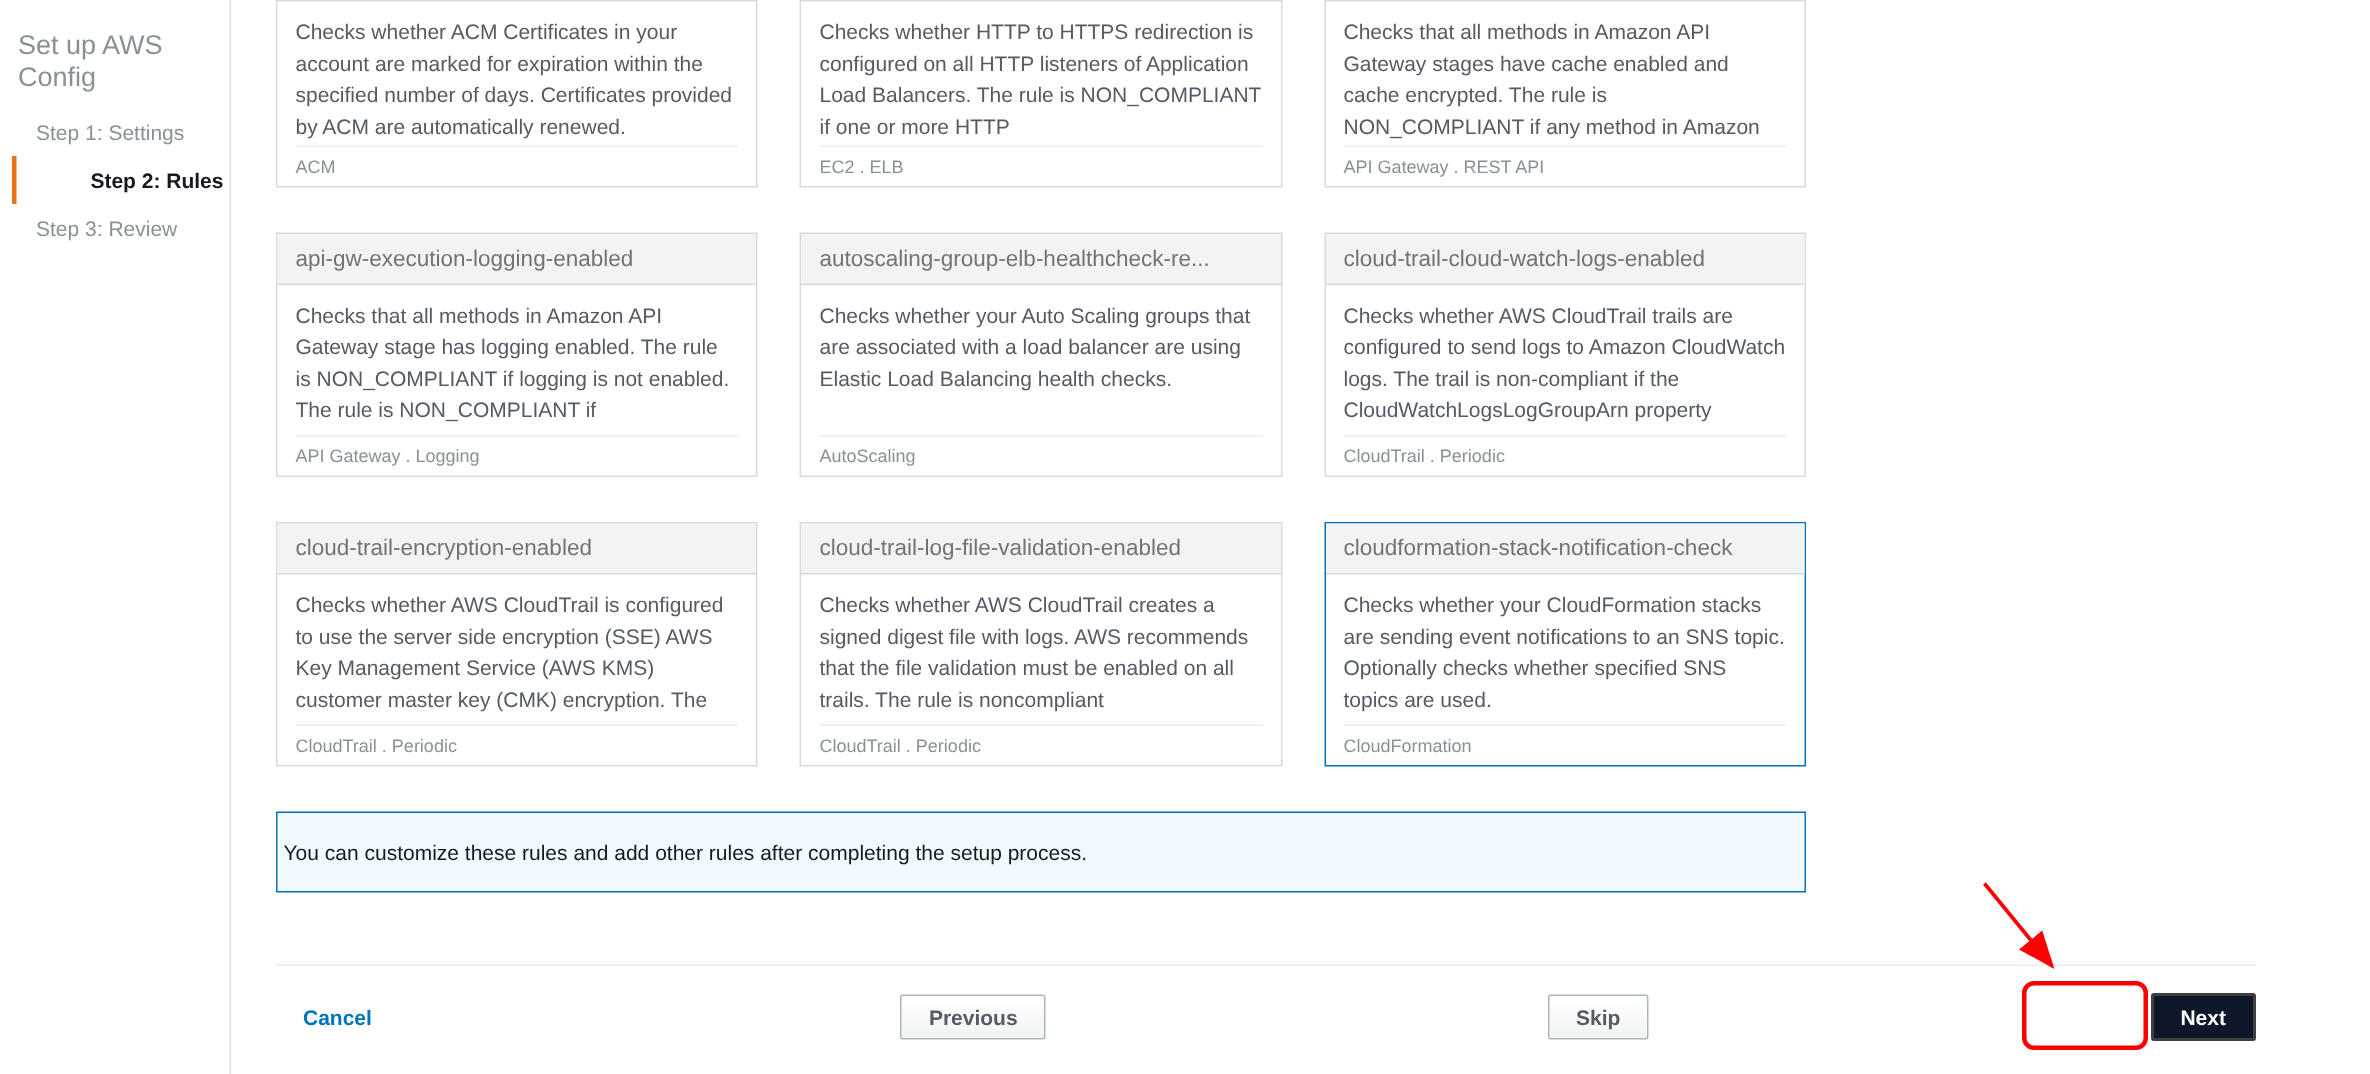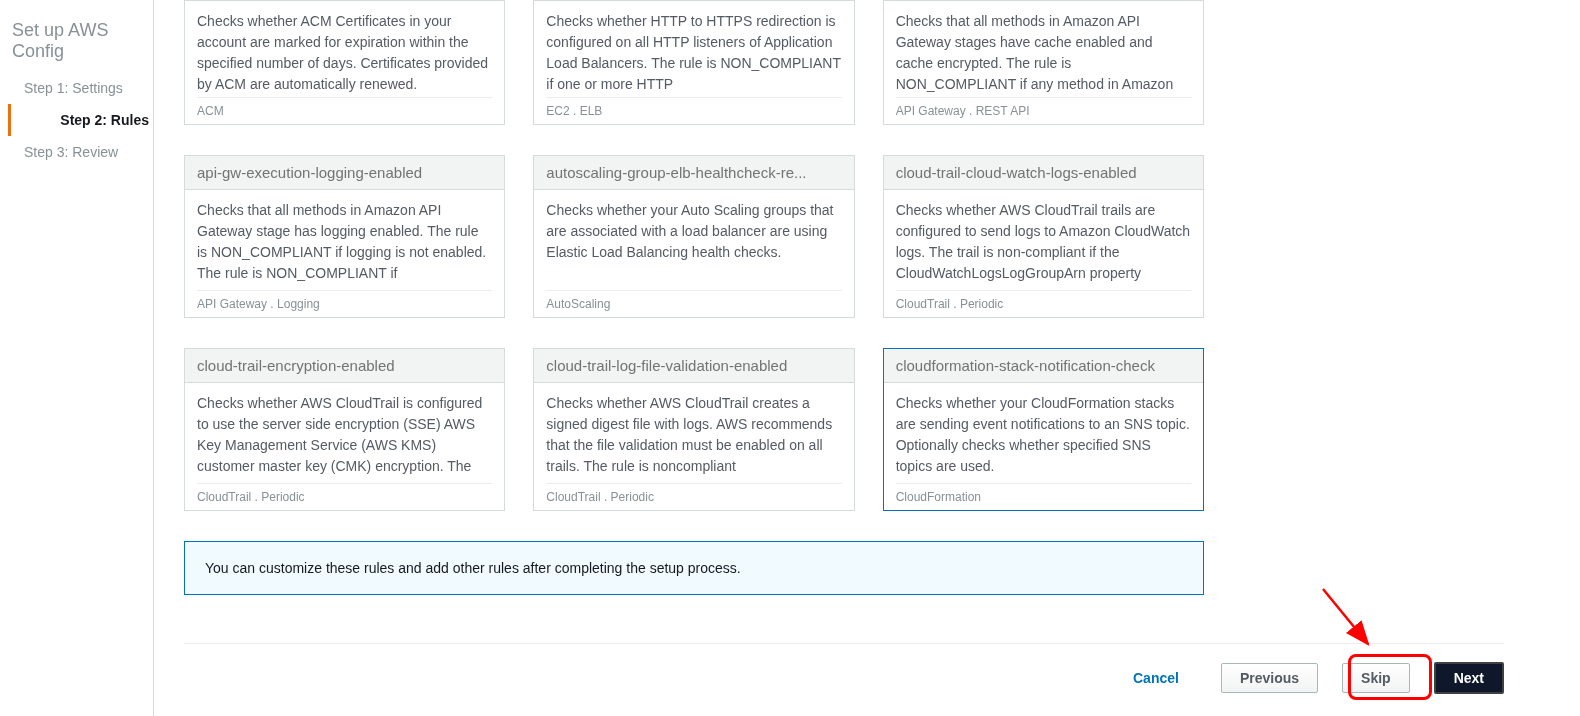--- a/index.html
+++ b/index.html
@@ -91,35 +91,35 @@
         margin: 0 12px;
         padding: 6px 0;
         font-size: 12px;
         color: #879196;
     }
     .info-banner {
       max-width: 1020px;
       margin-top: 30px;
       border: 1px solid #0073bb;
       background: #f1faff;
-      padding: 18px 20px;
+      padding: 18px 4px;
       color: #16191f;
       font-size: 14px;
       border-radius: 0px;
     }
     .footer-divider {
       max-width: 1320px;
       border-top: 1px solid #eaeded;
       margin-top: 48px;
     }
     .footer {
       display: flex;
-      justify-content: flex-end;
+      justify-content: space-between;
       align-items: center;
-      gap: 24px;
+      gap: 0;
       padding-top: 18px;
       max-width: 1320px;
     }
     .btn {
       padding: 6px 18px;
       font-size: 14px;
       border-radius: 2px;
       cursor: pointer;
       font-weight: 700;
       border: 1px solid #545b64;

